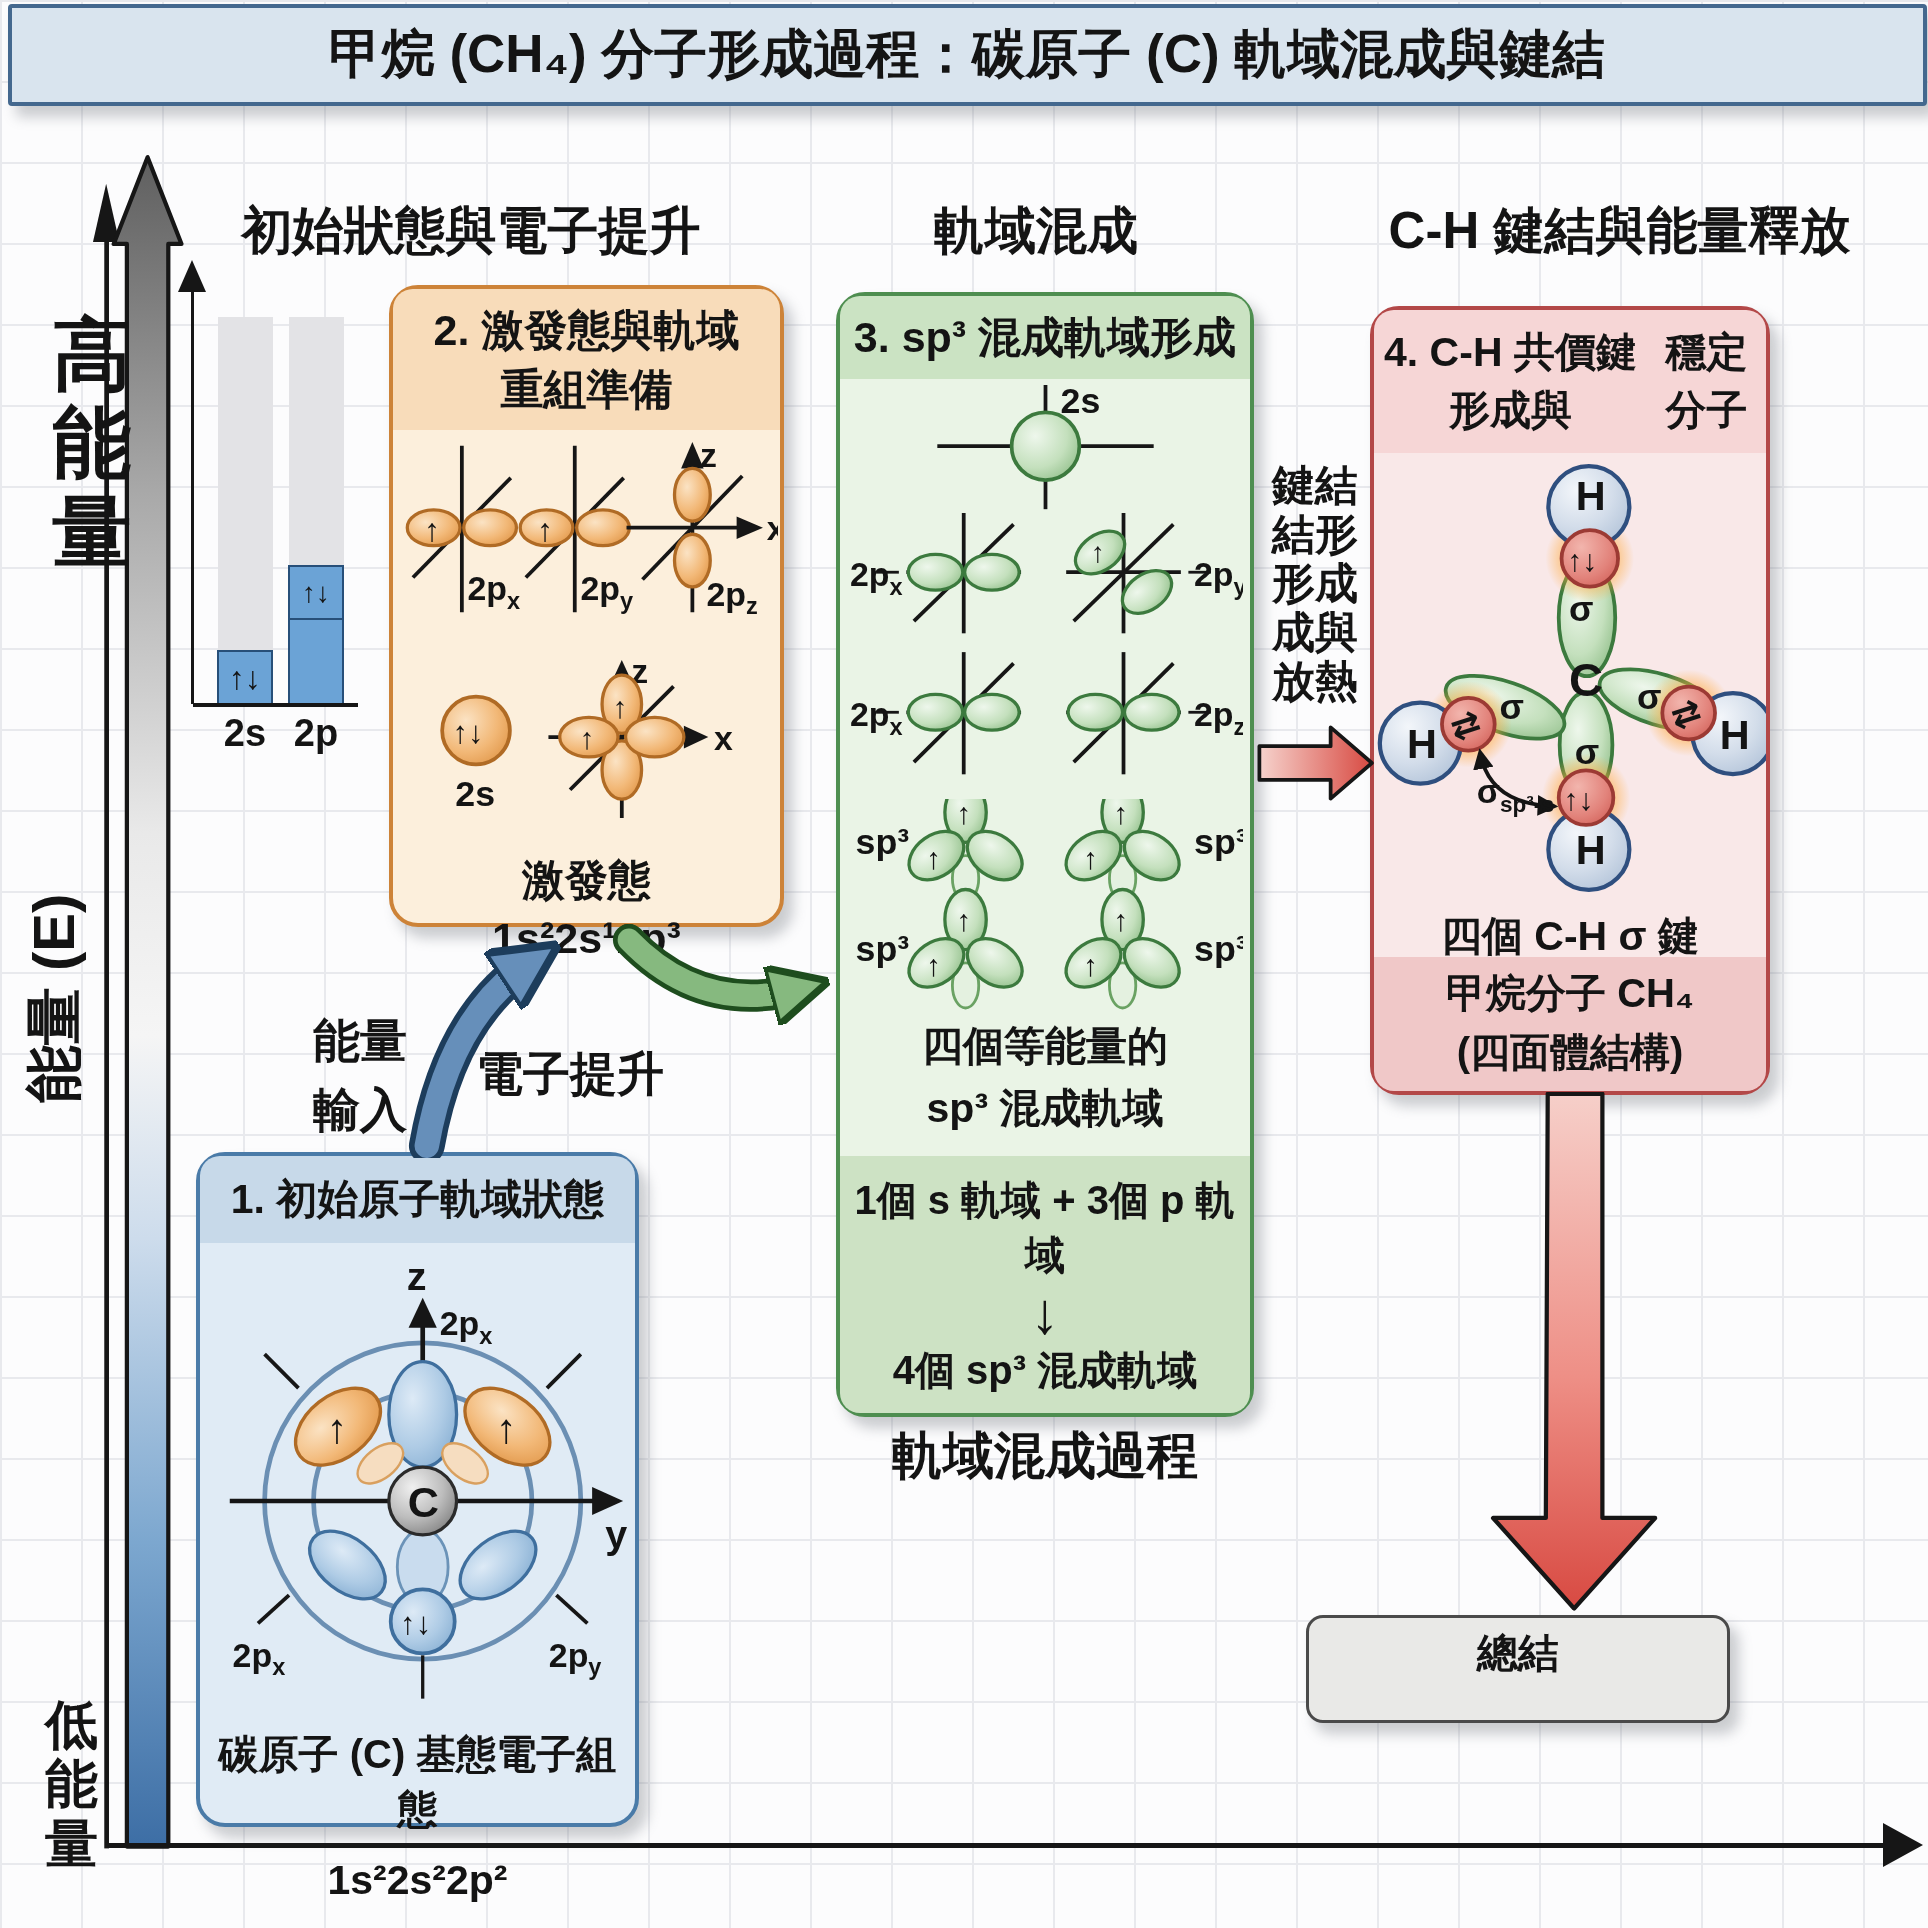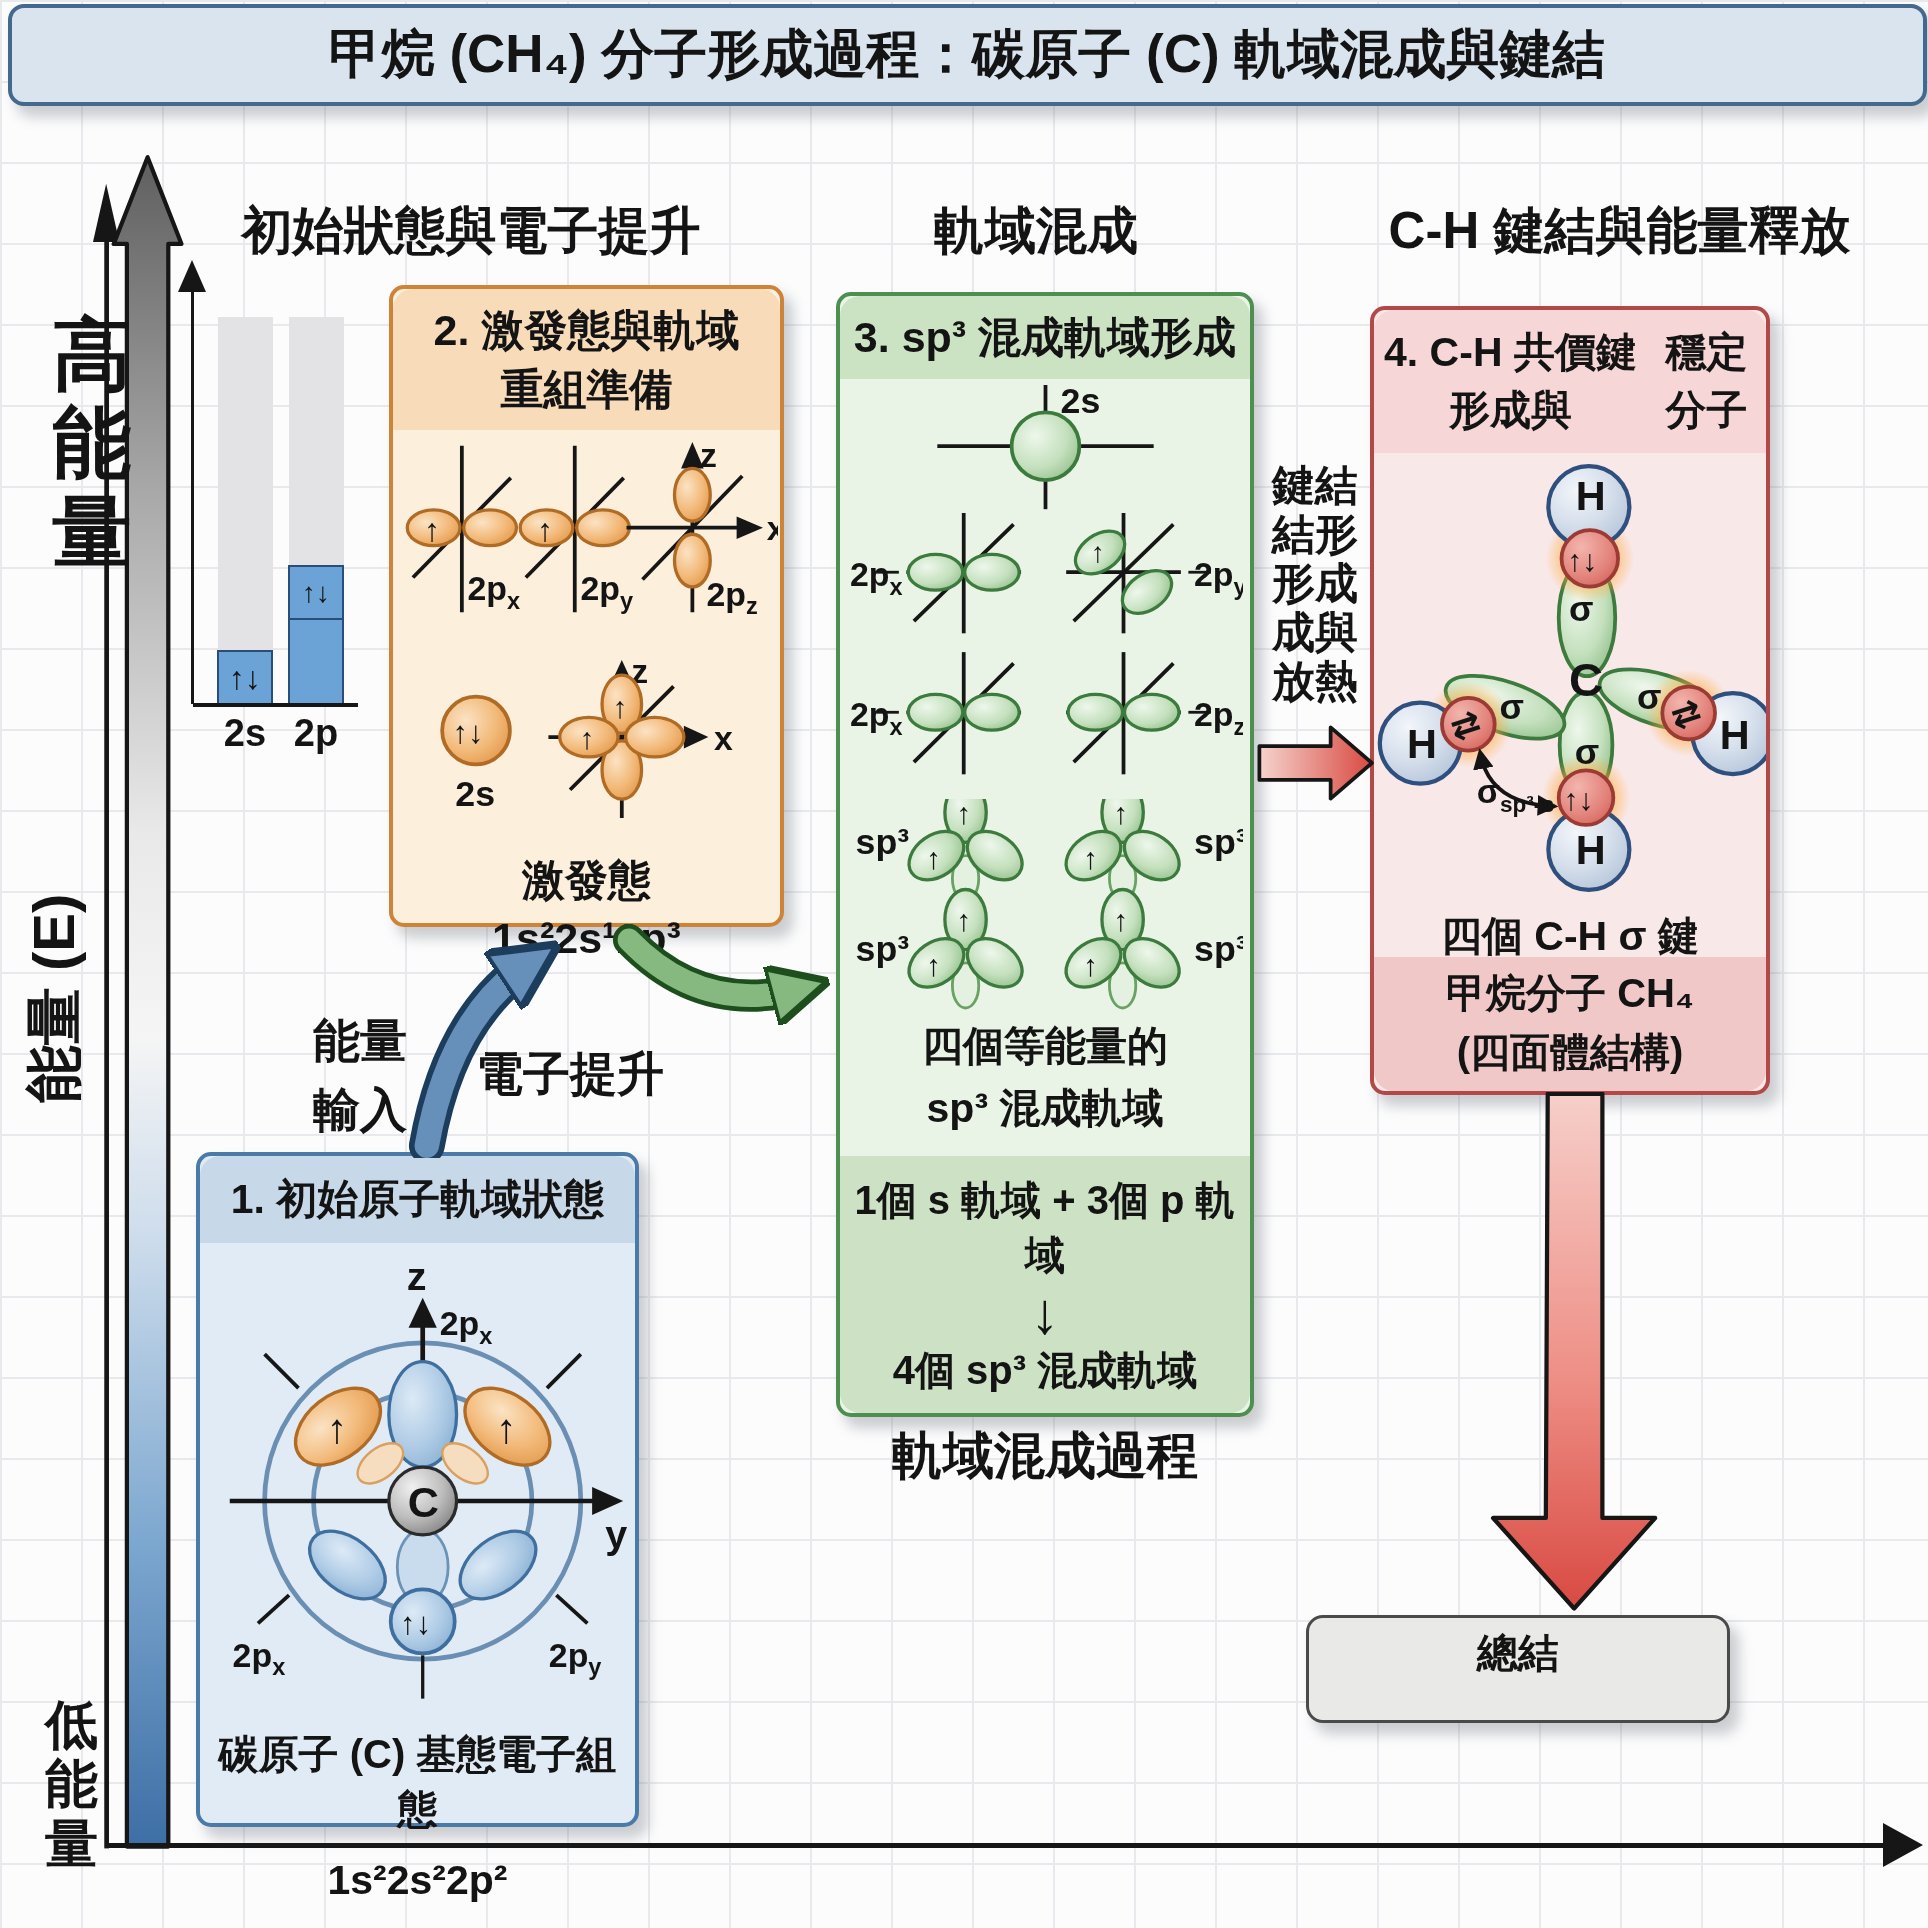--- a/index.html
+++ b/index.html
@@ -11,21 +11,21 @@
       linear-gradient(#e8e9ed 1.9px, transparent 1.9px),
       linear-gradient(90deg,#e8e9ed 1.9px, transparent 1.9px);
     background-size:81px 81px;
   }
   .abs{position:absolute;}
   .b{font-weight:bold;}
   .ctr{display:flex;align-items:center;justify-content:center;text-align:center;}
   .stack{width:1.08em;word-break:break-all;text-align:center;line-height:1.12;}
   svg text{font-family:"Liberation Sans","DejaVu Sans",sans-serif;font-weight:bold;fill:#141414;}
   .shadow{box-shadow:8.5px 10.4px 13px rgba(100,105,115,0.33);}
-  .panel{border-radius:15px;border-style:solid;border-width:4.7px;}
+  .panel{border-radius:29px;border-style:solid;border-width:4.7px;}
 </style>
 </head>
 <body>
 
 <div class="stage">
 
   <svg width="0" height="0" style="position:absolute" aria-hidden="true">
     <defs>
       <linearGradient id="gAxis" x1="0" y1="0" x2="0" y2="1">
         <stop offset="0" stop-color="#5f5f5f"></stop>
@@ -85,21 +85,21 @@
       </marker>
       <marker id="ahGreen" viewBox="0 0 10 10" refX="5" refY="5" markerUnits="userSpaceOnUse" markerWidth="64" markerHeight="64" orient="auto">
         <path d="M0,0 L10,5 L0,10 Z" fill="#86b97f" stroke="#1e4d1e" stroke-width="1.2"></path>
       </marker>
       <marker id="ahThin" viewBox="0 0 10 10" refX="7" refY="5" markerUnits="userSpaceOnUse" markerWidth="22" markerHeight="22" orient="auto-start-reverse">
         <path d="M0,0 L10,5 L0,10 Z" fill="#141414"></path>
       </marker>
     </defs>
   </svg>
 
-  <div class="abs panel ctr shadow" style="left:7.5px;top:3.8px;width:1911px;height:94px;background:#d9e4ee;border-color:#44688e;border-radius:16px;">
+  <div class="abs panel ctr shadow" style="left:7.5px;top:3.8px;width:1911px;height:94px;background:#d9e4ee;border-color:#44688e;border-radius:4px;">
     <div class="b" style="font-size:53px;">甲烷 (CH₄) 分子形成過程：碳原子 (C) 軌域混成與鍵結</div>
   </div>
 
   <div class="abs ctr b" style="left:217px;top:196px;width:508px;height:70px;font-size:51px;">初始狀態與電子提升</div>
   <div class="abs ctr b" style="left:829px;top:196px;width:414px;height:70px;font-size:51px;">軌域混成</div>
   <div class="abs ctr b" style="left:1337px;top:196px;width:565px;height:70px;font-size:51px;">C-H 鍵結與能量釋放</div>
 
   <svg class="abs" style="left:89px;top:146px;" width="104" height="1709" viewBox="0 0 110 1815">
     <rect x="16" y="100" width="5" height="1708" fill="#161616"></rect>
     <polygon points="18,40 4,102 32,102" fill="#161616"></polygon>

